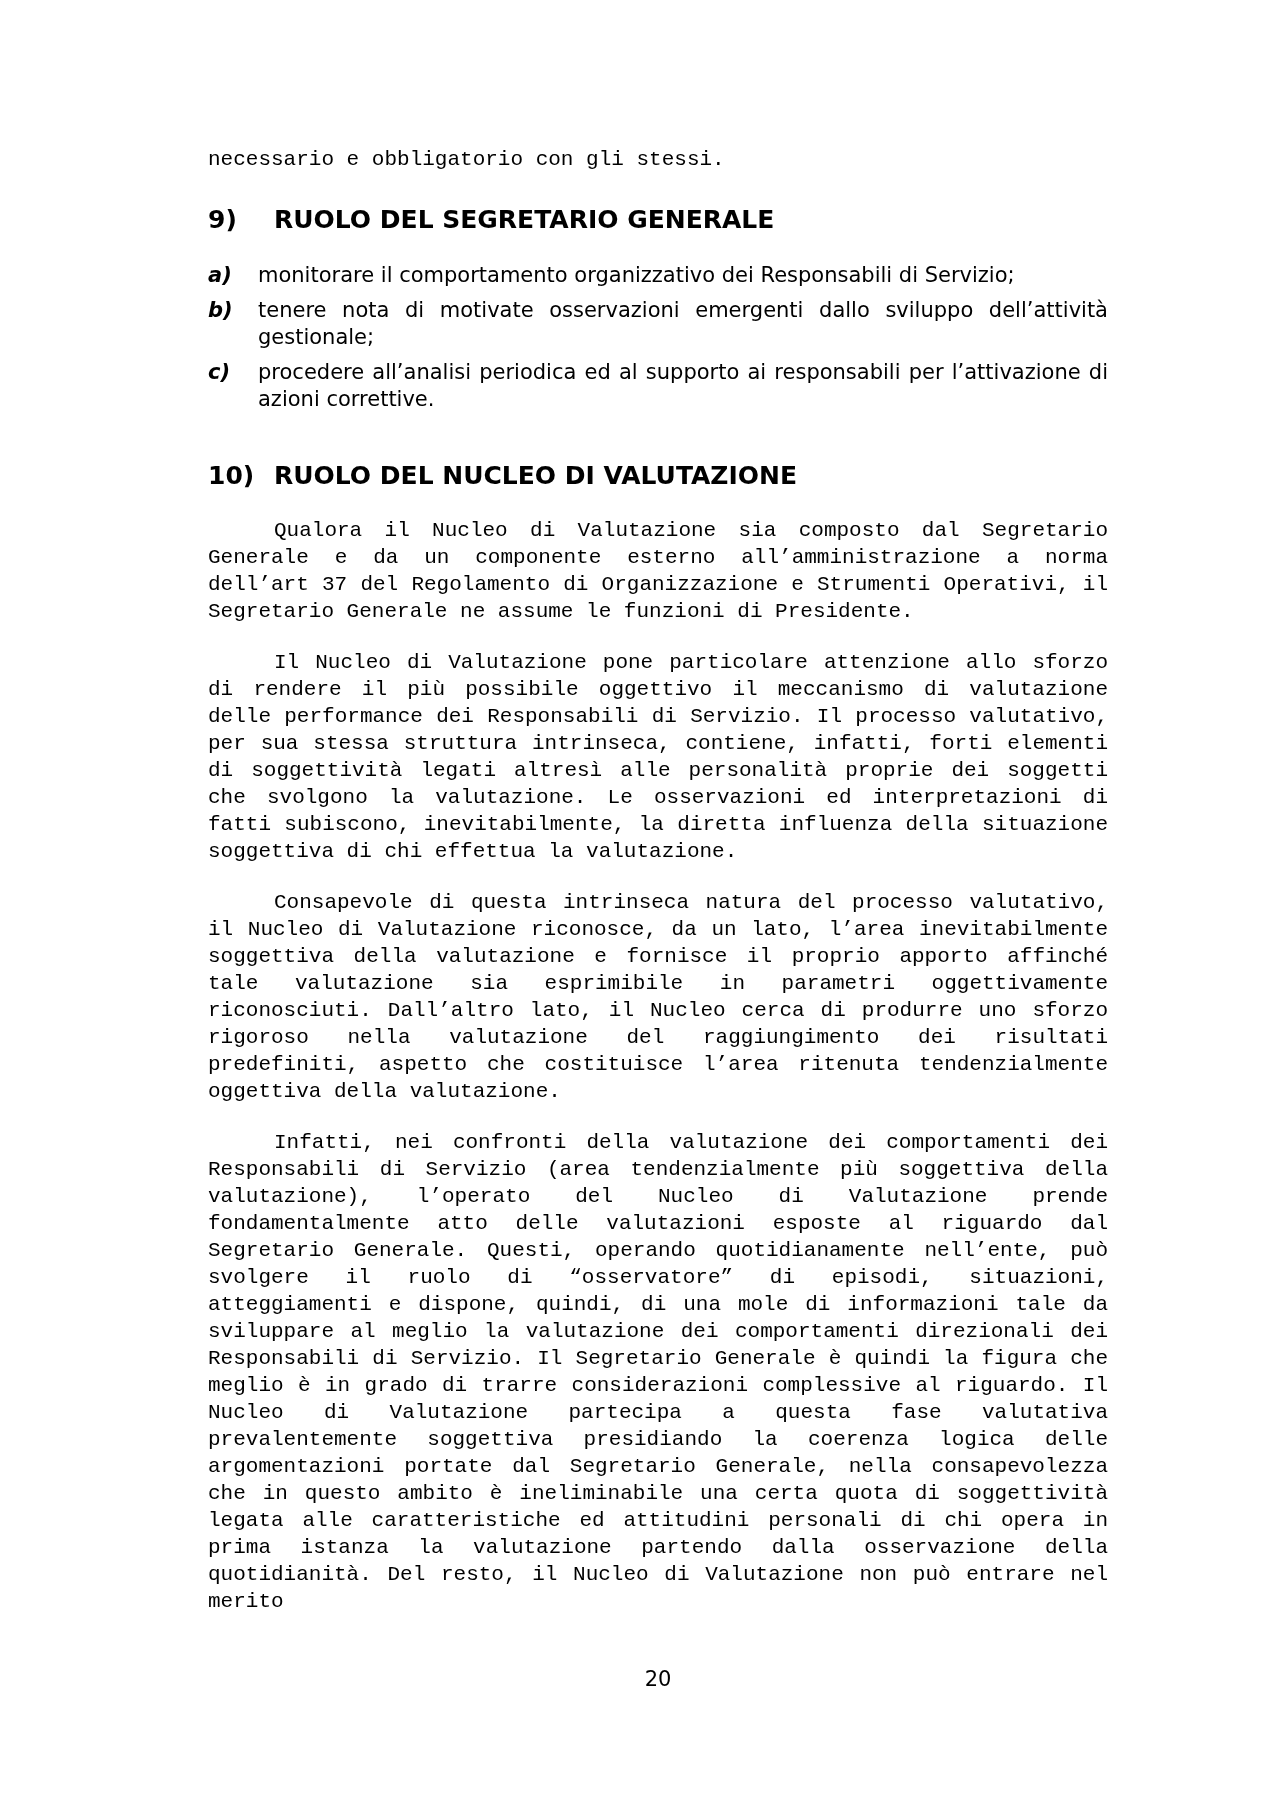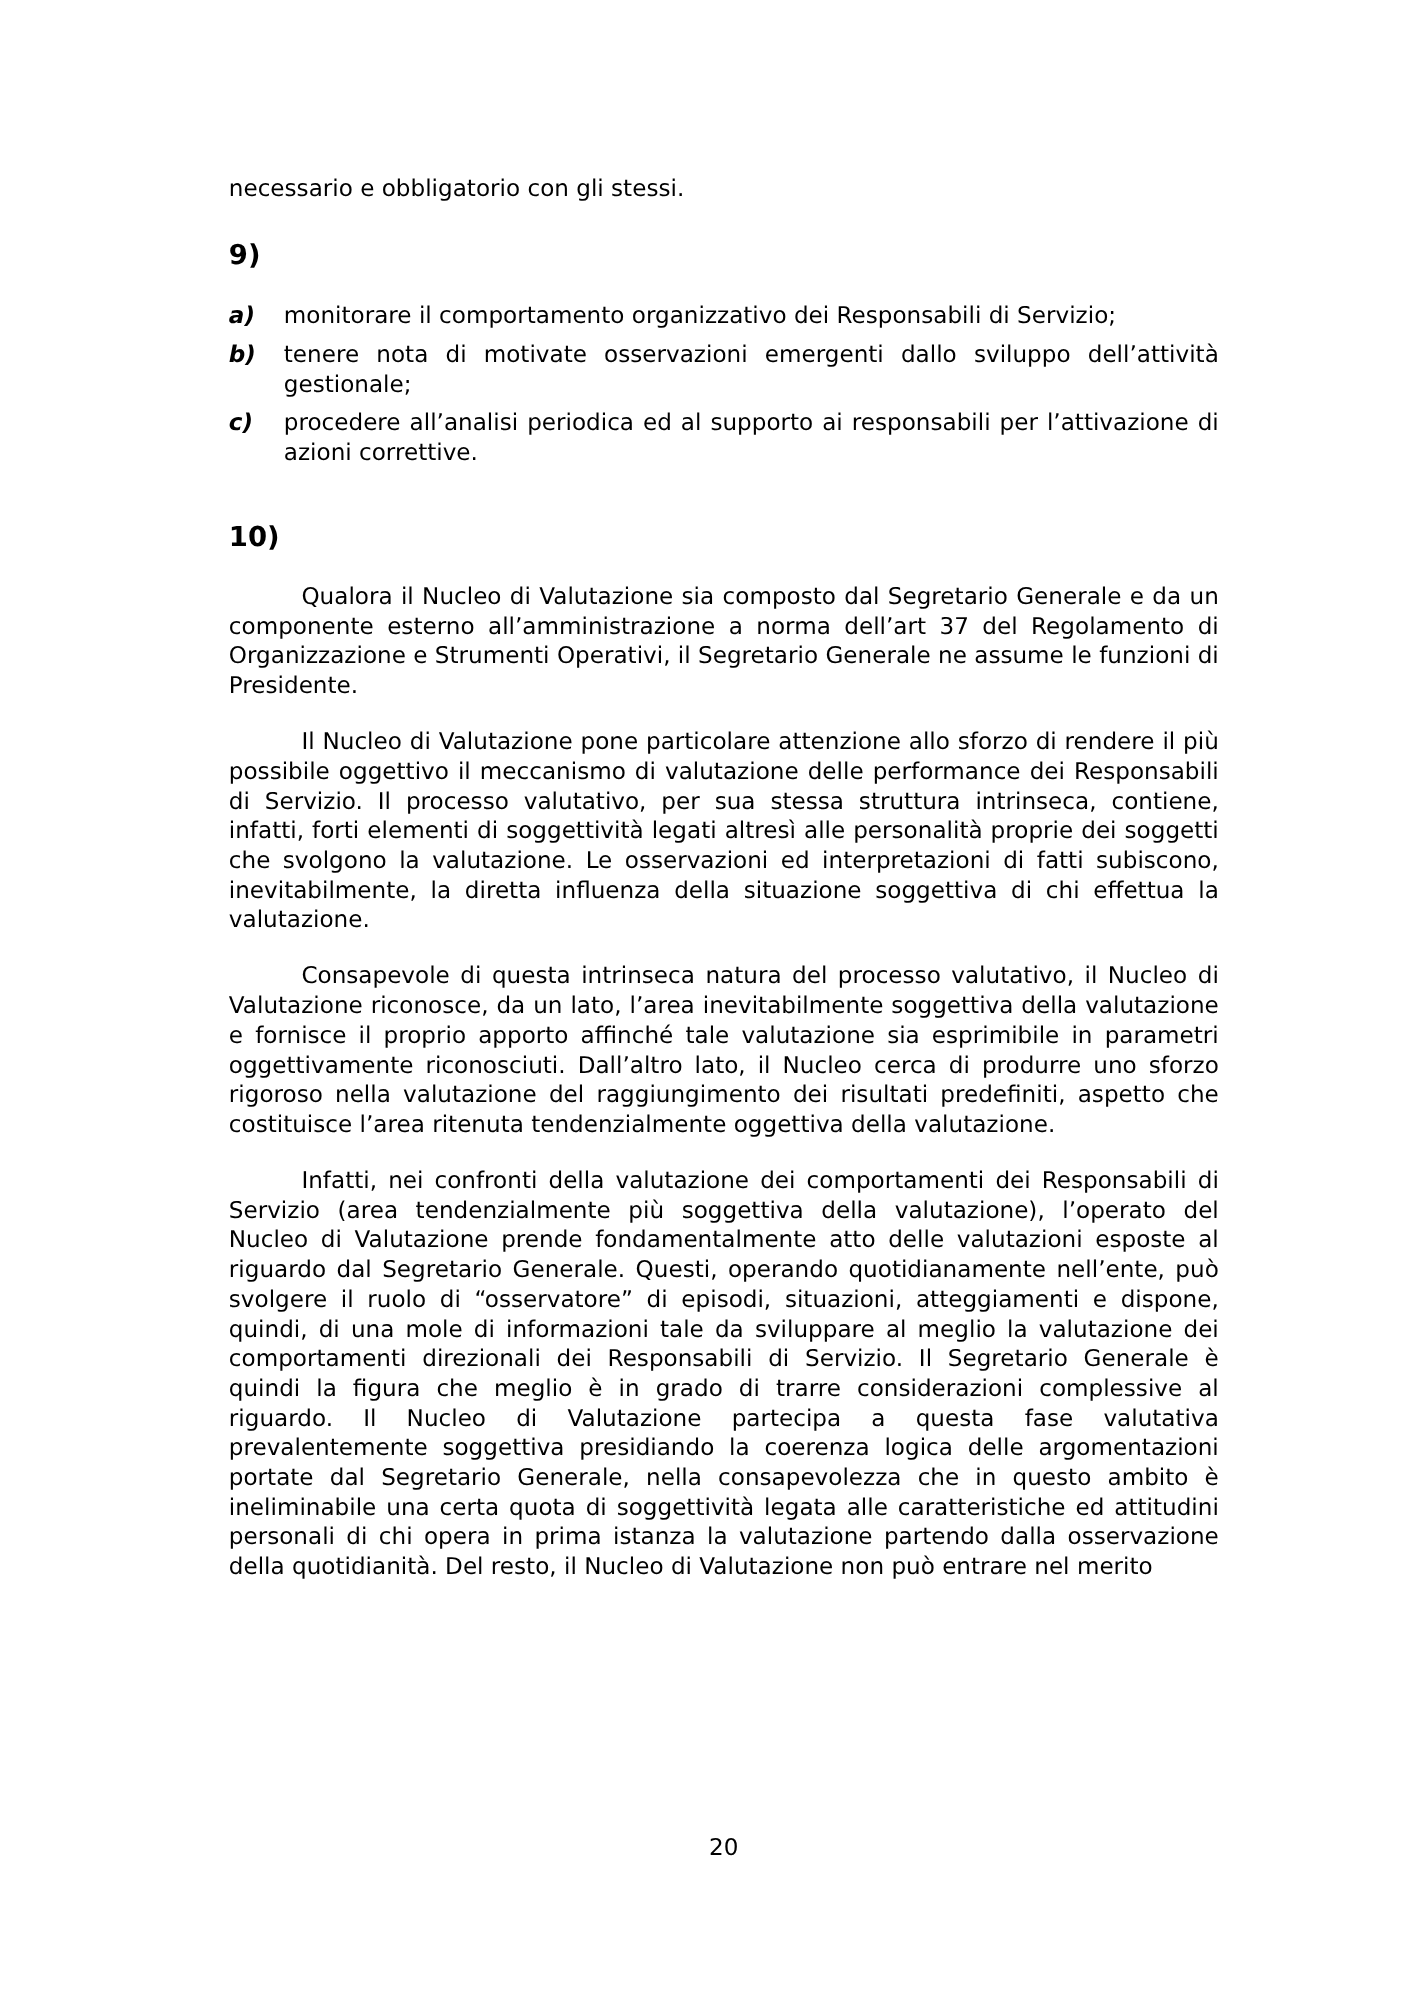--- a/index.html
+++ b/index.html
@@ -18,22 +18,23 @@
     color: #000000;
     overflow: hidden;
   }
   .content {
     position: absolute;
     left: 208px;
     top: 146px;
     width: 900px;
   }
   .para {
-    margin: 12px 0 24px 0;
+    margin: 0 0 24px 0;
     text-align: justify;
+    font-family: Liberation Mono, monospace;
   }
   .para.indent {
     text-indent: 66px;
   }
   .para.no-bottom {
     margin-bottom: 0;
   }
   .heading {
     display: flex;
     font-weight: bold;
@@ -78,40 +79,42 @@
 </head>
 <body>
 
 <div class="page">
   <div class="content">
 
     <p class="para">necessario e obbligatorio con gli stessi.</p>
 
     <div class="heading h9">
       <span class="h-num">9)</span>
+      <span class="h-title">RUOLO DEL SEGRETARIO GENERALE</span>
     </div>
 
 
     <div class="list">
       <div class="list-item">
         <span class="marker">a)</span>
         <span class="item-text">monitorare il comportamento organizzativo dei Responsabili di Servizio;</span>
       </div>
       <div class="list-item">
         <span class="marker">b)</span>
         <span class="item-text">tenere nota di motivate osservazioni emergenti dallo sviluppo dell’attività gestionale;</span>
       </div>
       <div class="list-item">
         <span class="marker">c)</span>
         <span class="item-text">procedere all’analisi periodica ed al supporto ai responsabili per l’attivazione di azioni correttive.</span>
       </div>
     </div>
 
     <div class="heading h10">
       <span class="h-num">10)</span>
+      <span class="h-title">RUOLO DEL NUCLEO DI VALUTAZIONE</span>
     </div>
 
     <p class="para indent">Qualora il Nucleo di Valutazione sia composto dal Segretario Generale e da un componente esterno all’amministrazione a norma dell’art 37 del Regolamento di Organizzazione e Strumenti Operativi, il Segretario Generale ne assume le funzioni di Presidente.</p>
     <p class="para indent">Il Nucleo di Valutazione pone particolare attenzione allo sforzo di rendere il più possibile oggettivo il meccanismo di valutazione delle performance dei Responsabili di Servizio. Il processo valutativo, per sua stessa struttura intrinseca, contiene, infatti, forti elementi di soggettività legati altresì alle personalità proprie dei soggetti che svolgono la valutazione. Le osservazioni ed interpretazioni di fatti subiscono, inevitabilmente, la diretta influenza della situazione soggettiva di chi effettua la valutazione.</p>
     <p class="para indent">Consapevole di questa intrinseca natura del processo valutativo, il Nucleo di Valutazione riconosce, da un lato, l’area inevitabilmente soggettiva della valutazione e fornisce il proprio apporto affinché tale valutazione sia esprimibile in parametri oggettivamente riconosciuti. Dall’altro lato, il Nucleo cerca di produrre uno sforzo rigoroso nella valutazione del raggiungimento dei risultati predefiniti, aspetto che costituisce l’area ritenuta tendenzialmente oggettiva della valutazione.</p>
     <p class="para indent">Infatti, nei confronti della valutazione dei comportamenti dei Responsabili di Servizio (area tendenzialmente più soggettiva della valutazione), l’operato del Nucleo di Valutazione prende fondamentalmente atto delle valutazioni esposte al riguardo dal Segretario Generale. Questi, operando quotidianamente nell’ente, può svolgere il ruolo di “osservatore” di episodi, situazioni, atteggiamenti e dispone, quindi, di una mole di informazioni tale da sviluppare al meglio la valutazione dei comportamenti direzionali dei Responsabili di Servizio. Il Segretario Generale è quindi la figura che meglio è in grado di trarre considerazioni complessive al riguardo. Il Nucleo di Valutazione partecipa a questa fase valutativa prevalentemente soggettiva presidiando la coerenza logica delle argomentazioni portate dal Segretario Generale, nella consapevolezza che in questo ambito è ineliminabile una certa quota di soggettività legata alle caratteristiche ed attitudini personali di chi opera in prima istanza la valutazione partendo dalla osservazione della quotidianità. Del resto, il Nucleo di Valutazione non può entrare nel merito</p>
 
   </div>
 
   <div class="page-number">20</div>

